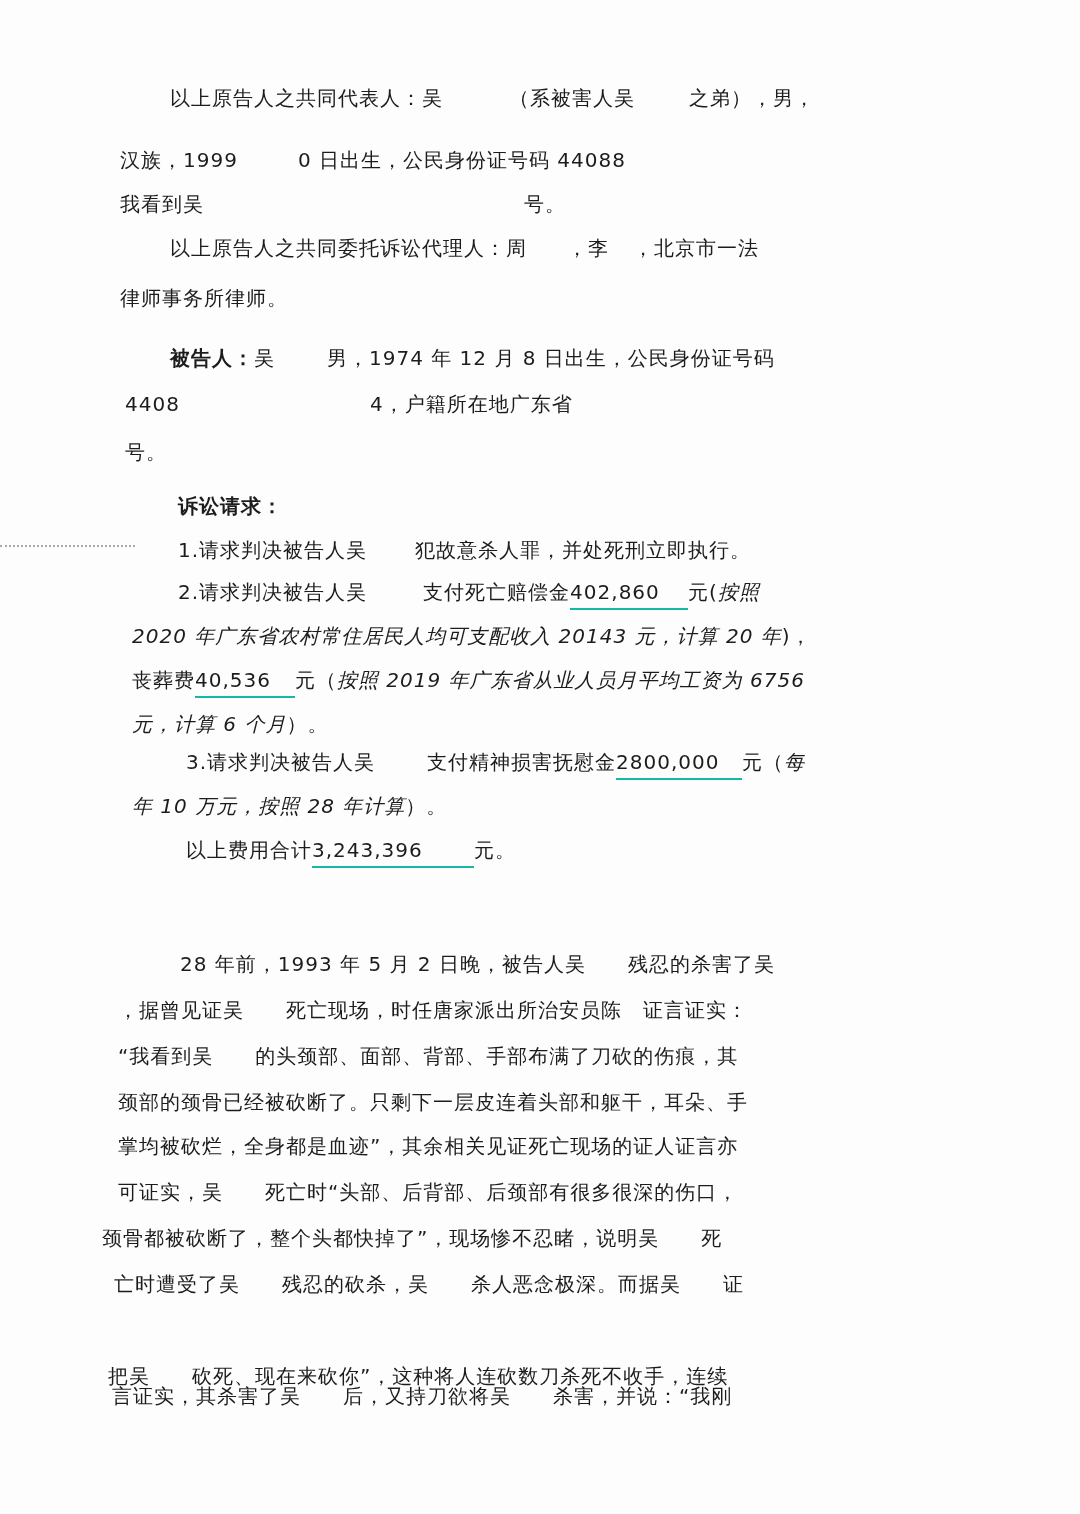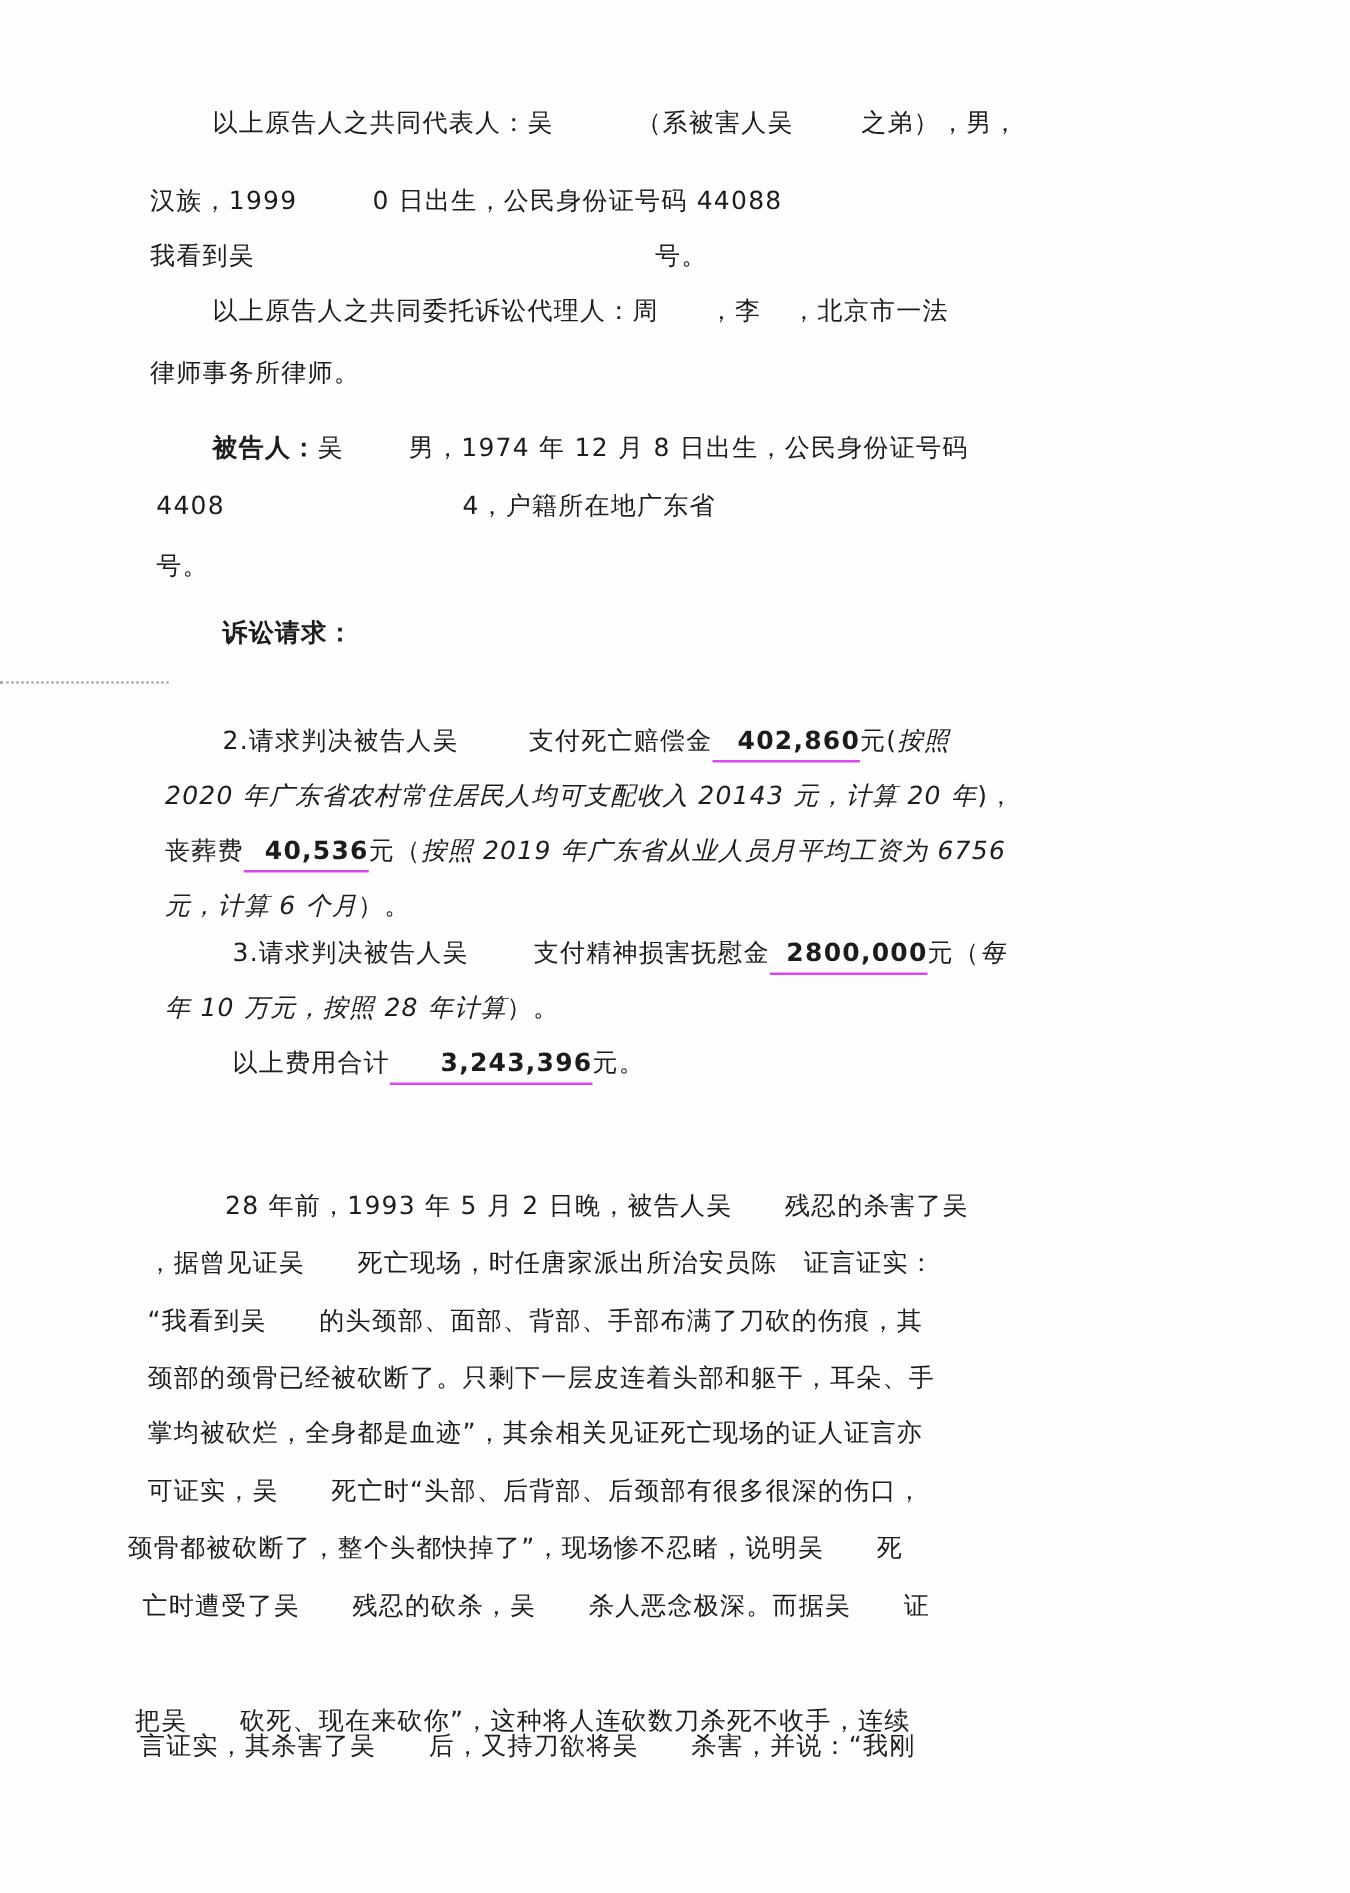--- a/index.html
+++ b/index.html
@@ -15,24 +15,23 @@
     position: absolute;
     font-size: 20px;
     line-height: 40px;
     white-space: nowrap;
     letter-spacing: 1px;
   }
   .b { font-weight: bold; }
   .i { font-style: italic; }
   .u {
     display: inline-block;
-    border-bottom: 2px solid #d946ef;
-    text-align: right;
+    border-bottom: 2px solid #14b8a6;
+    text-align: left;
     line-height: 32px;
-    font-weight: bold;
   }
   .redact { display: inline-block; }
   .dots {
     position: absolute; left: 0; top: 545px; width: 135px; height: 2px;
     border-top: 2px dotted #aaa;
   }
 </style>
 </head>
 <body>
 
@@ -56,20 +55,23 @@
   <div class="line" style="left:170px; top:338px;">
     <span class="b">被告人：</span><span>吴</span><span class="redact" style="width:52px"></span><span>男，1974 年 12 月 8 日出生，公民身份证号码</span>
   </div>
   <div class="line" style="left:125px; top:384px;">
     <span>4408</span><span class="redact" style="width:190px"></span><span>4，户籍所在地广东省</span>
   </div>
   <div class="line" style="left:125px; top:432px;">号。</div>
 
   <div class="line b" style="left:178px; top:486px;">诉讼请求：</div>
   <div class="dots"></div>
+  <div class="line" style="left:178px; top:530px;">
+    <span>1.请求判决被告人吴</span><span class="redact" style="width:48px"></span><span>犯故意杀人罪，并处死刑立即执行。</span>
+  </div>
   <div class="line" style="left:178px; top:572px;">
     <span>2.请求判决被告人吴</span><span class="redact" style="width:56px"></span><span>支付死亡赔偿金</span><span class="u" style="width:118px">402,860</span><span>元(</span><span class="i">按照</span>
   </div>
   <div class="line i" style="left:132px; top:616px;">
     <span>2020 年广东省农村常住居民人均可支配收入 20143 元，计算 20 年</span><span style="font-style:normal">)，</span>
   </div>
   <div class="line" style="left:132px; top:660px;">
     <span>丧葬费</span><span class="u" style="width:100px">40,536</span><span>元（</span><span class="i">按照 2019 年广东省从业人员月平均工资为 6756</span>
   </div>
   <div class="line" style="left:132px; top:704px;">

